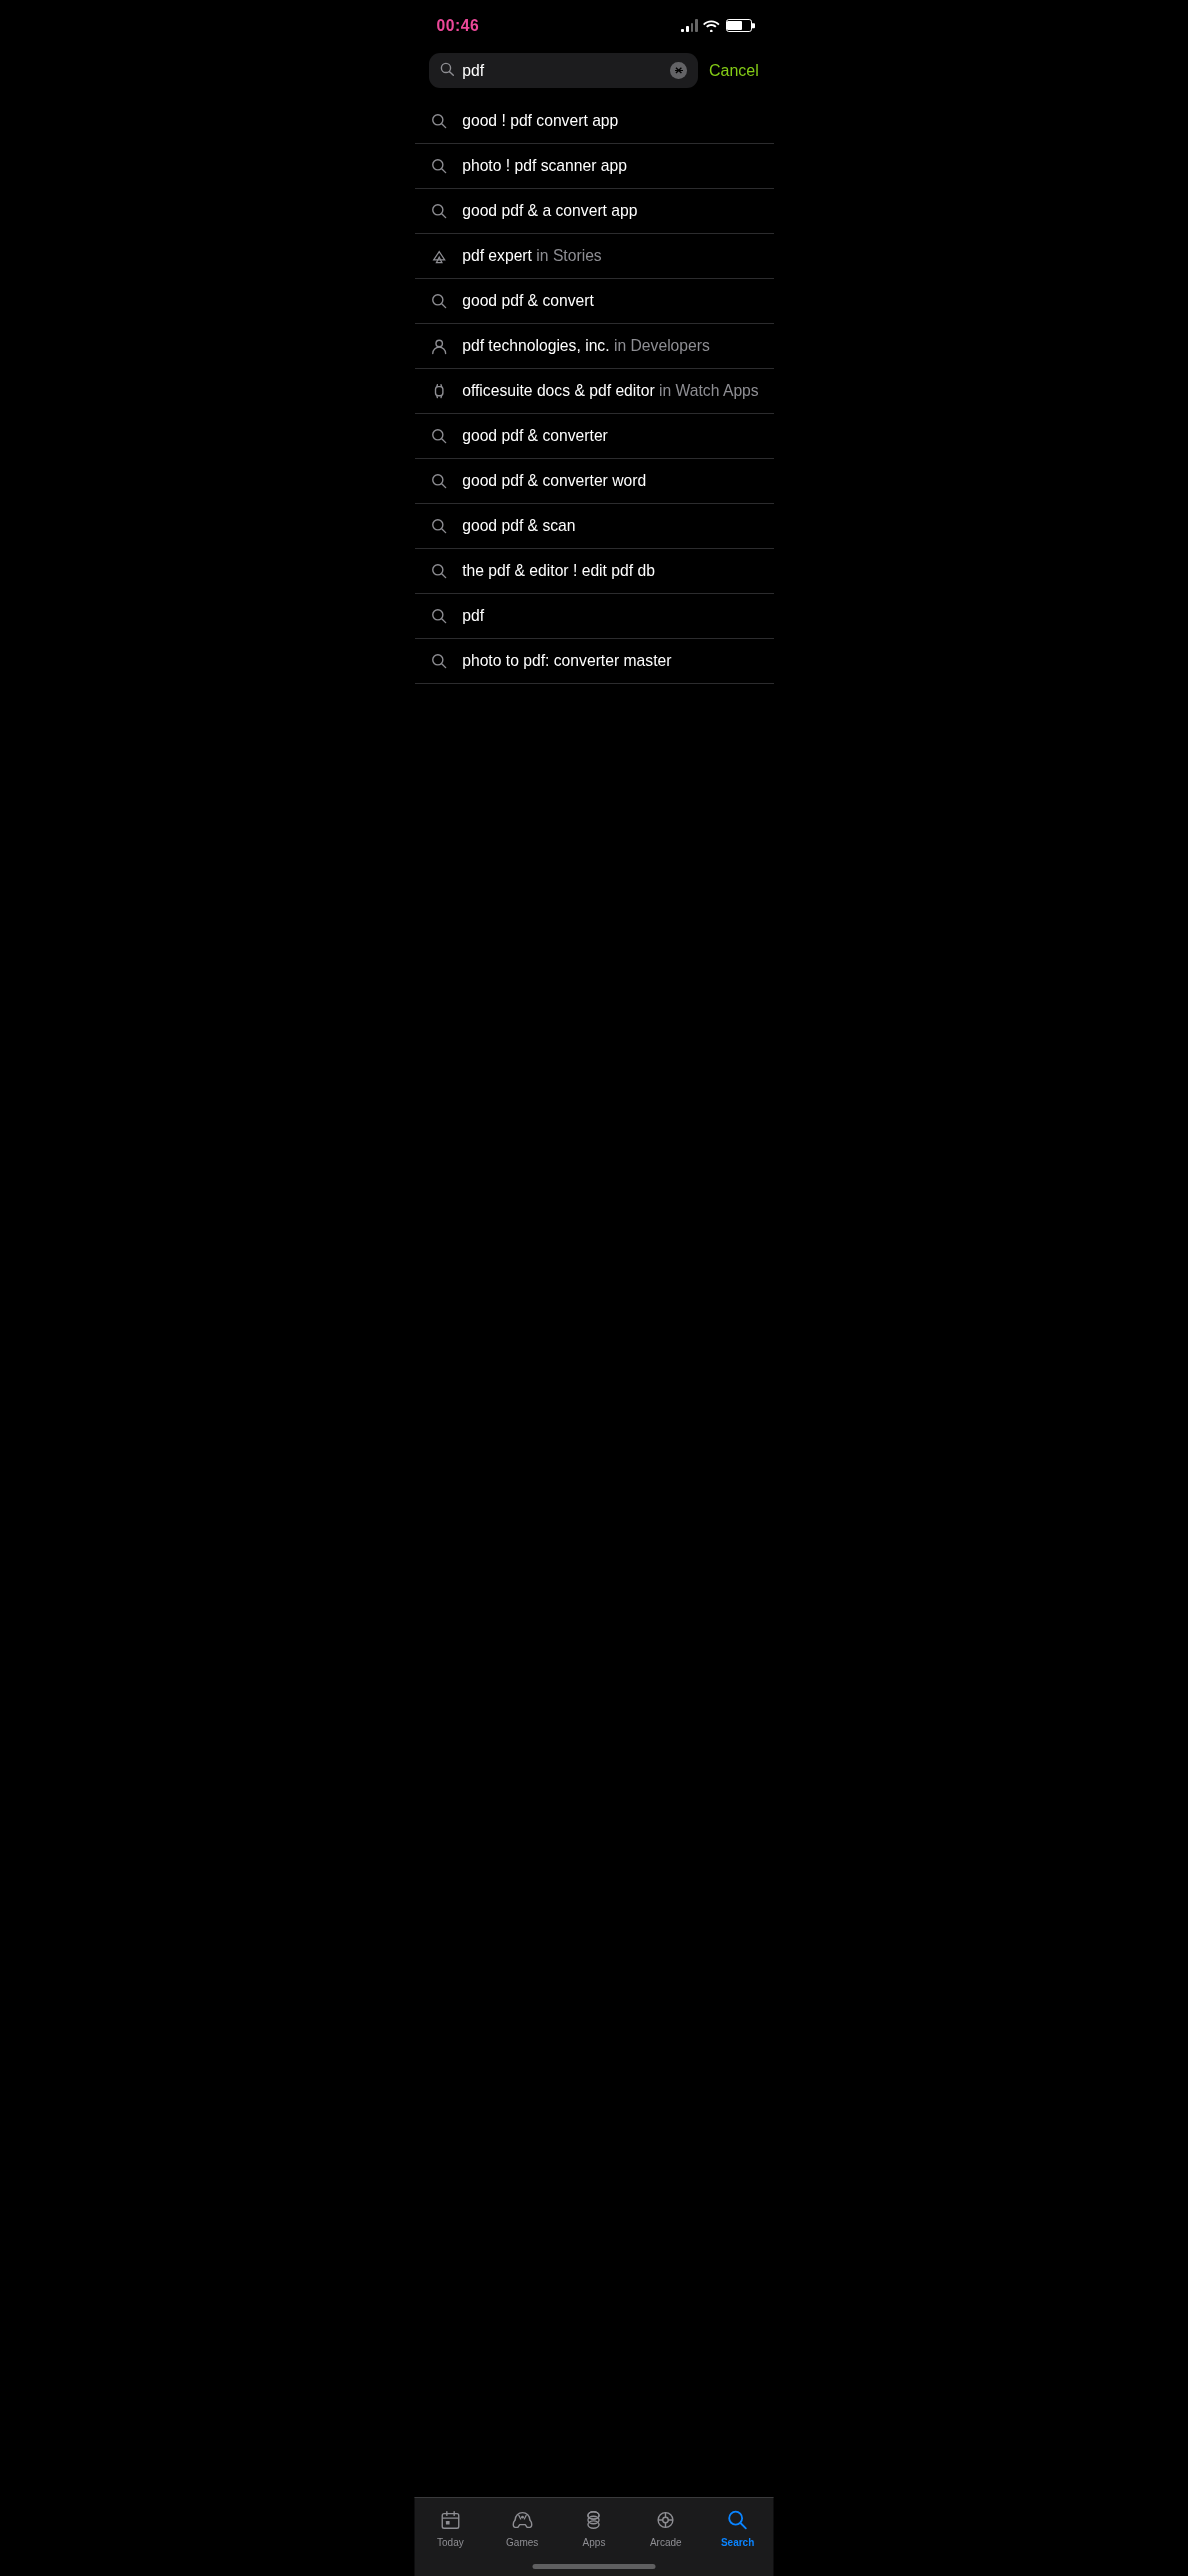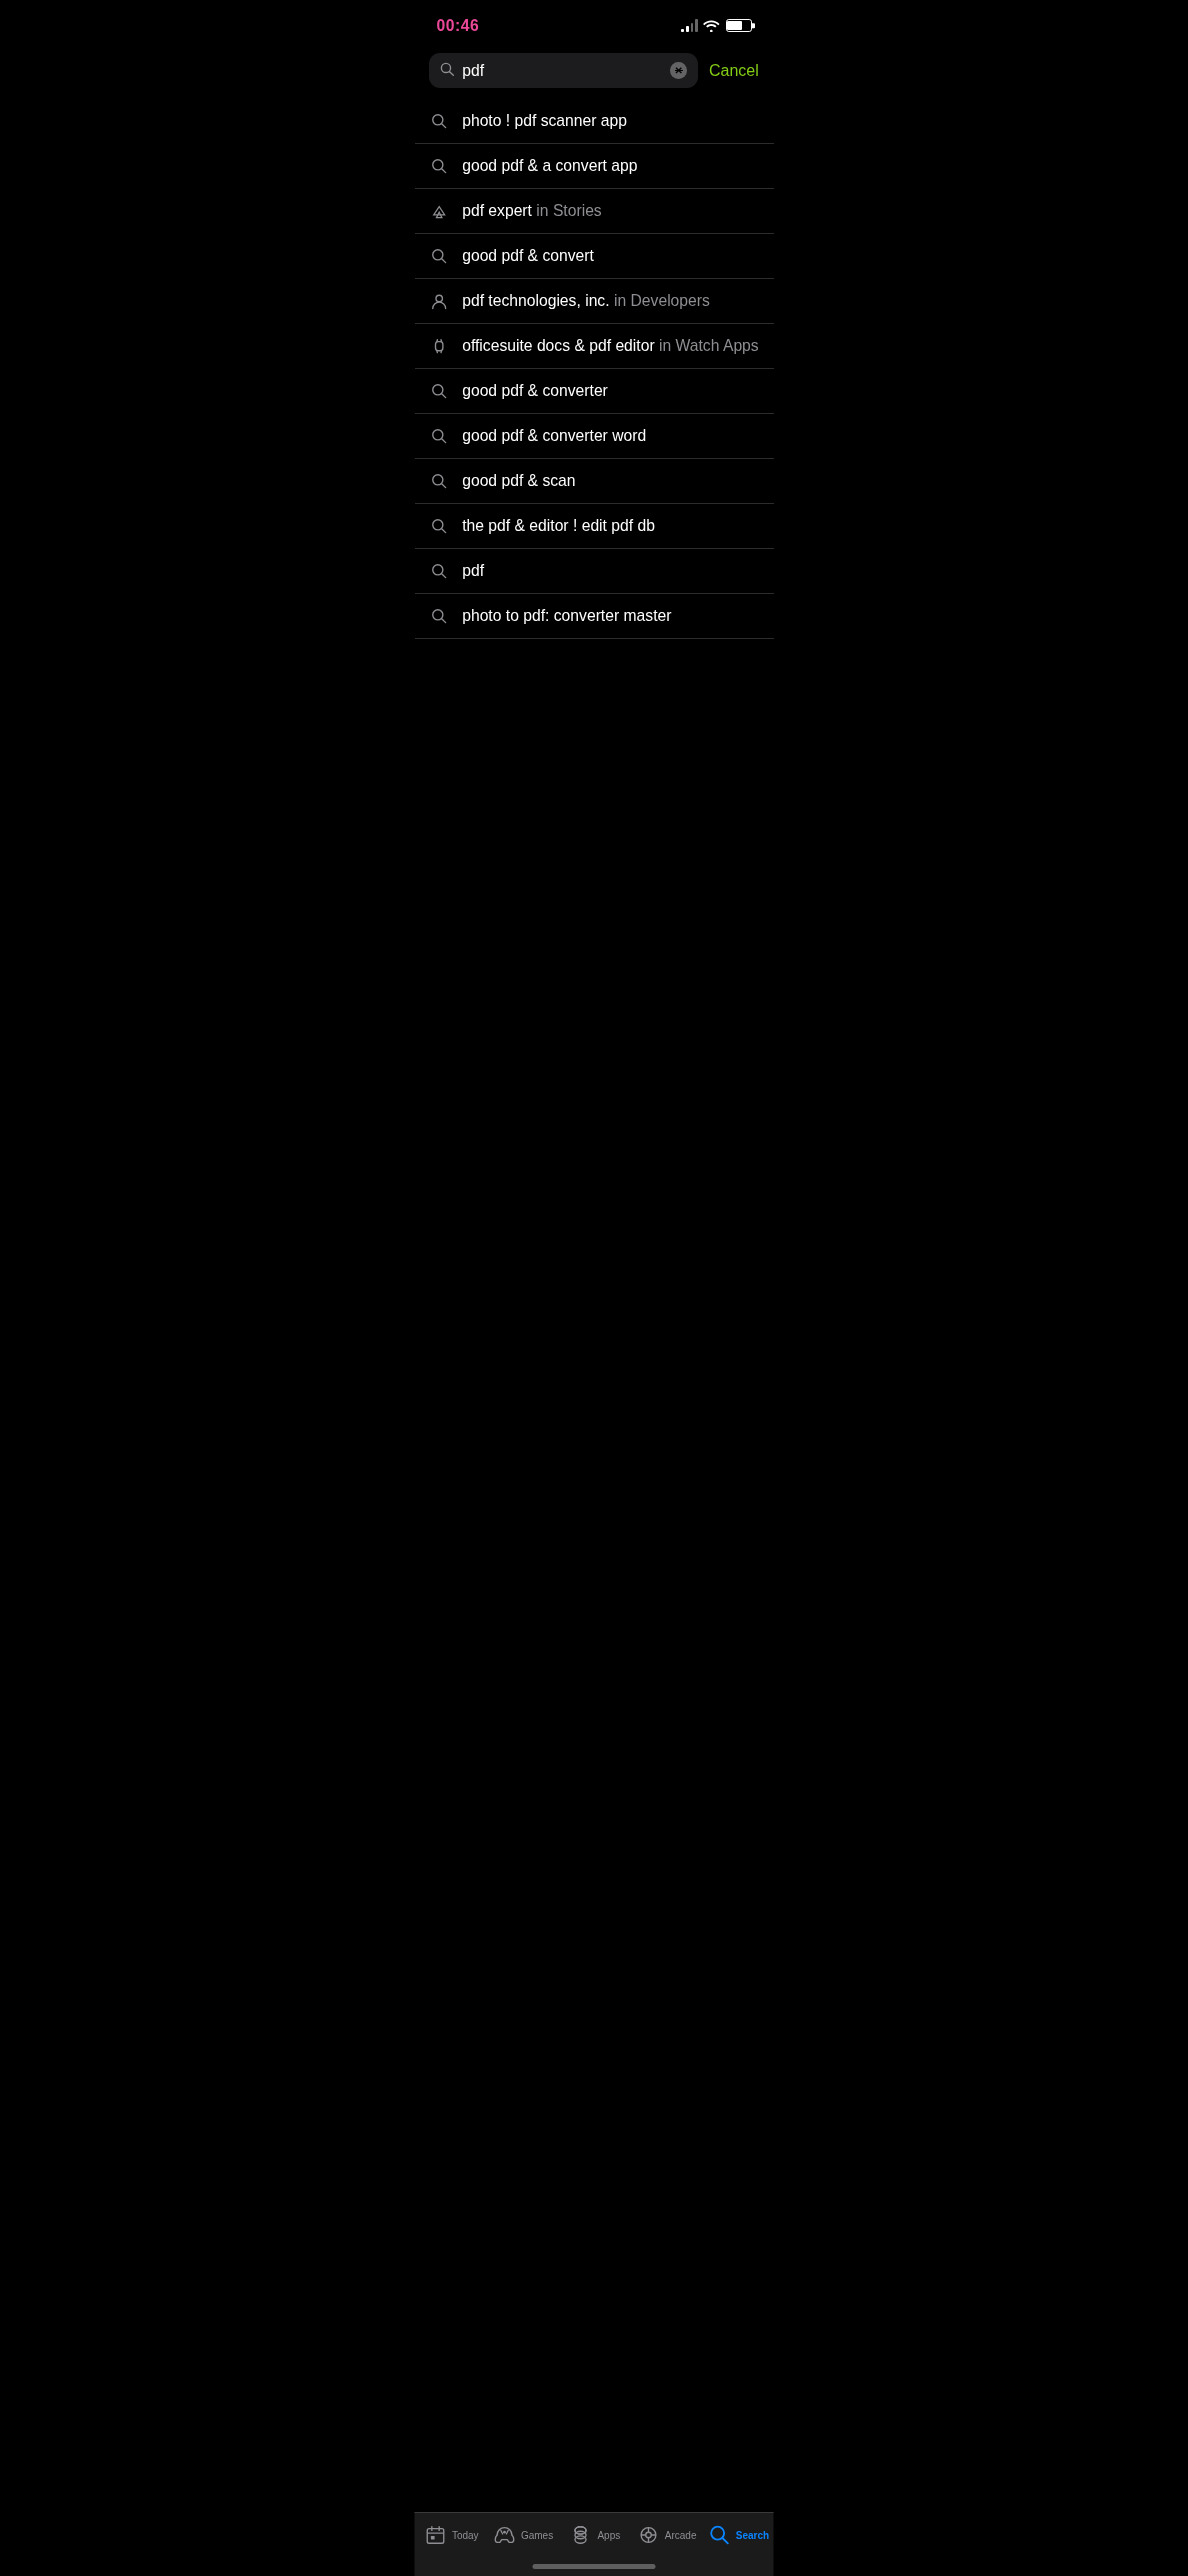--- a/index.html
+++ b/index.html
@@ -219,26 +219,25 @@
       background: rgba(28, 28, 30, 0.95);
       border-top: 0.5px solid #3a3a3c;
       display: flex;
       justify-content: space-around;
       align-items: flex-start;
       padding: 9.2px 0 28px;
     }
 
     .tab-item {
       display: flex;
-      flex-direction: row;
+      flex-direction: column;
       align-items: center;
       gap: 3.7px;
       cursor: pointer;
       flex: 1;
-      justify-content: center;
     }
 
     .tab-icon {
       width: 26px;
       height: 26px;
       display: flex;
       align-items: center;
       justify-content: center;
       color: #8e8e93;
     }
@@ -316,20 +315,29 @@
       <span class="clear-x">✕</span>
     </div>
   </div>
   <span class="cancel-button">Cancel</span>
 </div>
 
 <div class="main-content">
 
   <ul class="suggestions-list">
 
+    <li class="suggestion-item">
+      <div class="suggestion-icon">
+        <svg viewBox="0 0 20 20" fill="none">
+          <circle cx="8.5" cy="8.5" r="5.5" stroke="#8e8e93" stroke-width="1.5"></circle>
+          <line x1="13" y1="13" x2="17" y2="17" stroke="#8e8e93" stroke-width="1.5" stroke-linecap="round"></line>
+        </svg>
+      </div>
+      <span class="suggestion-text">good ! pdf convert app</span>
+    </li>
 
     <li class="suggestion-item">
       <div class="suggestion-icon">
         <svg viewBox="0 0 20 20" fill="none">
           <circle cx="8.5" cy="8.5" r="5.5" stroke="#8e8e93" stroke-width="1.5"></circle>
           <line x1="13" y1="13" x2="17" y2="17" stroke="#8e8e93" stroke-width="1.5" stroke-linecap="round"></line>
         </svg>
       </div>
       <span class="suggestion-text">photo ! pdf scanner app</span>
     </li>

